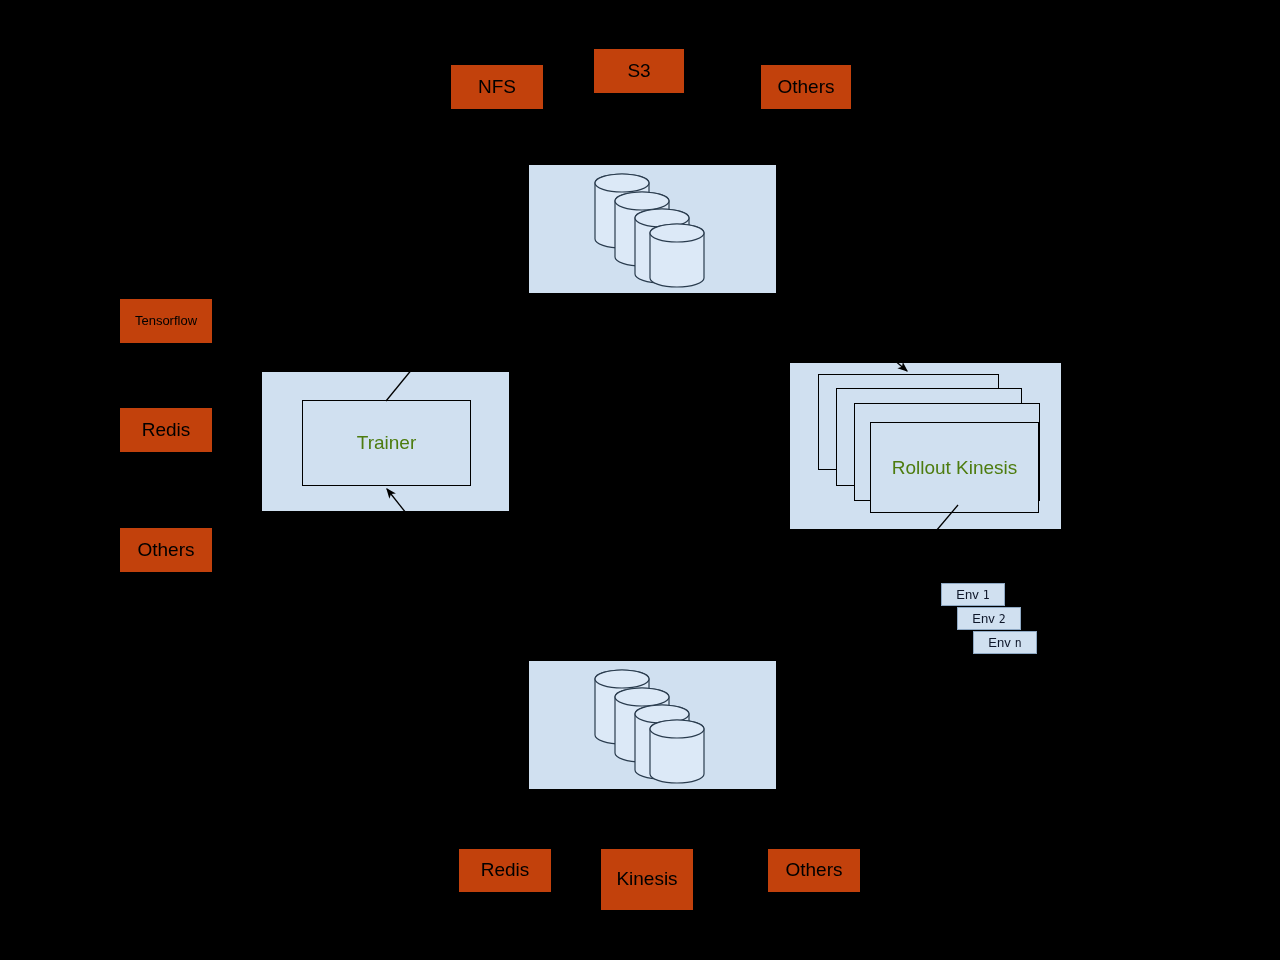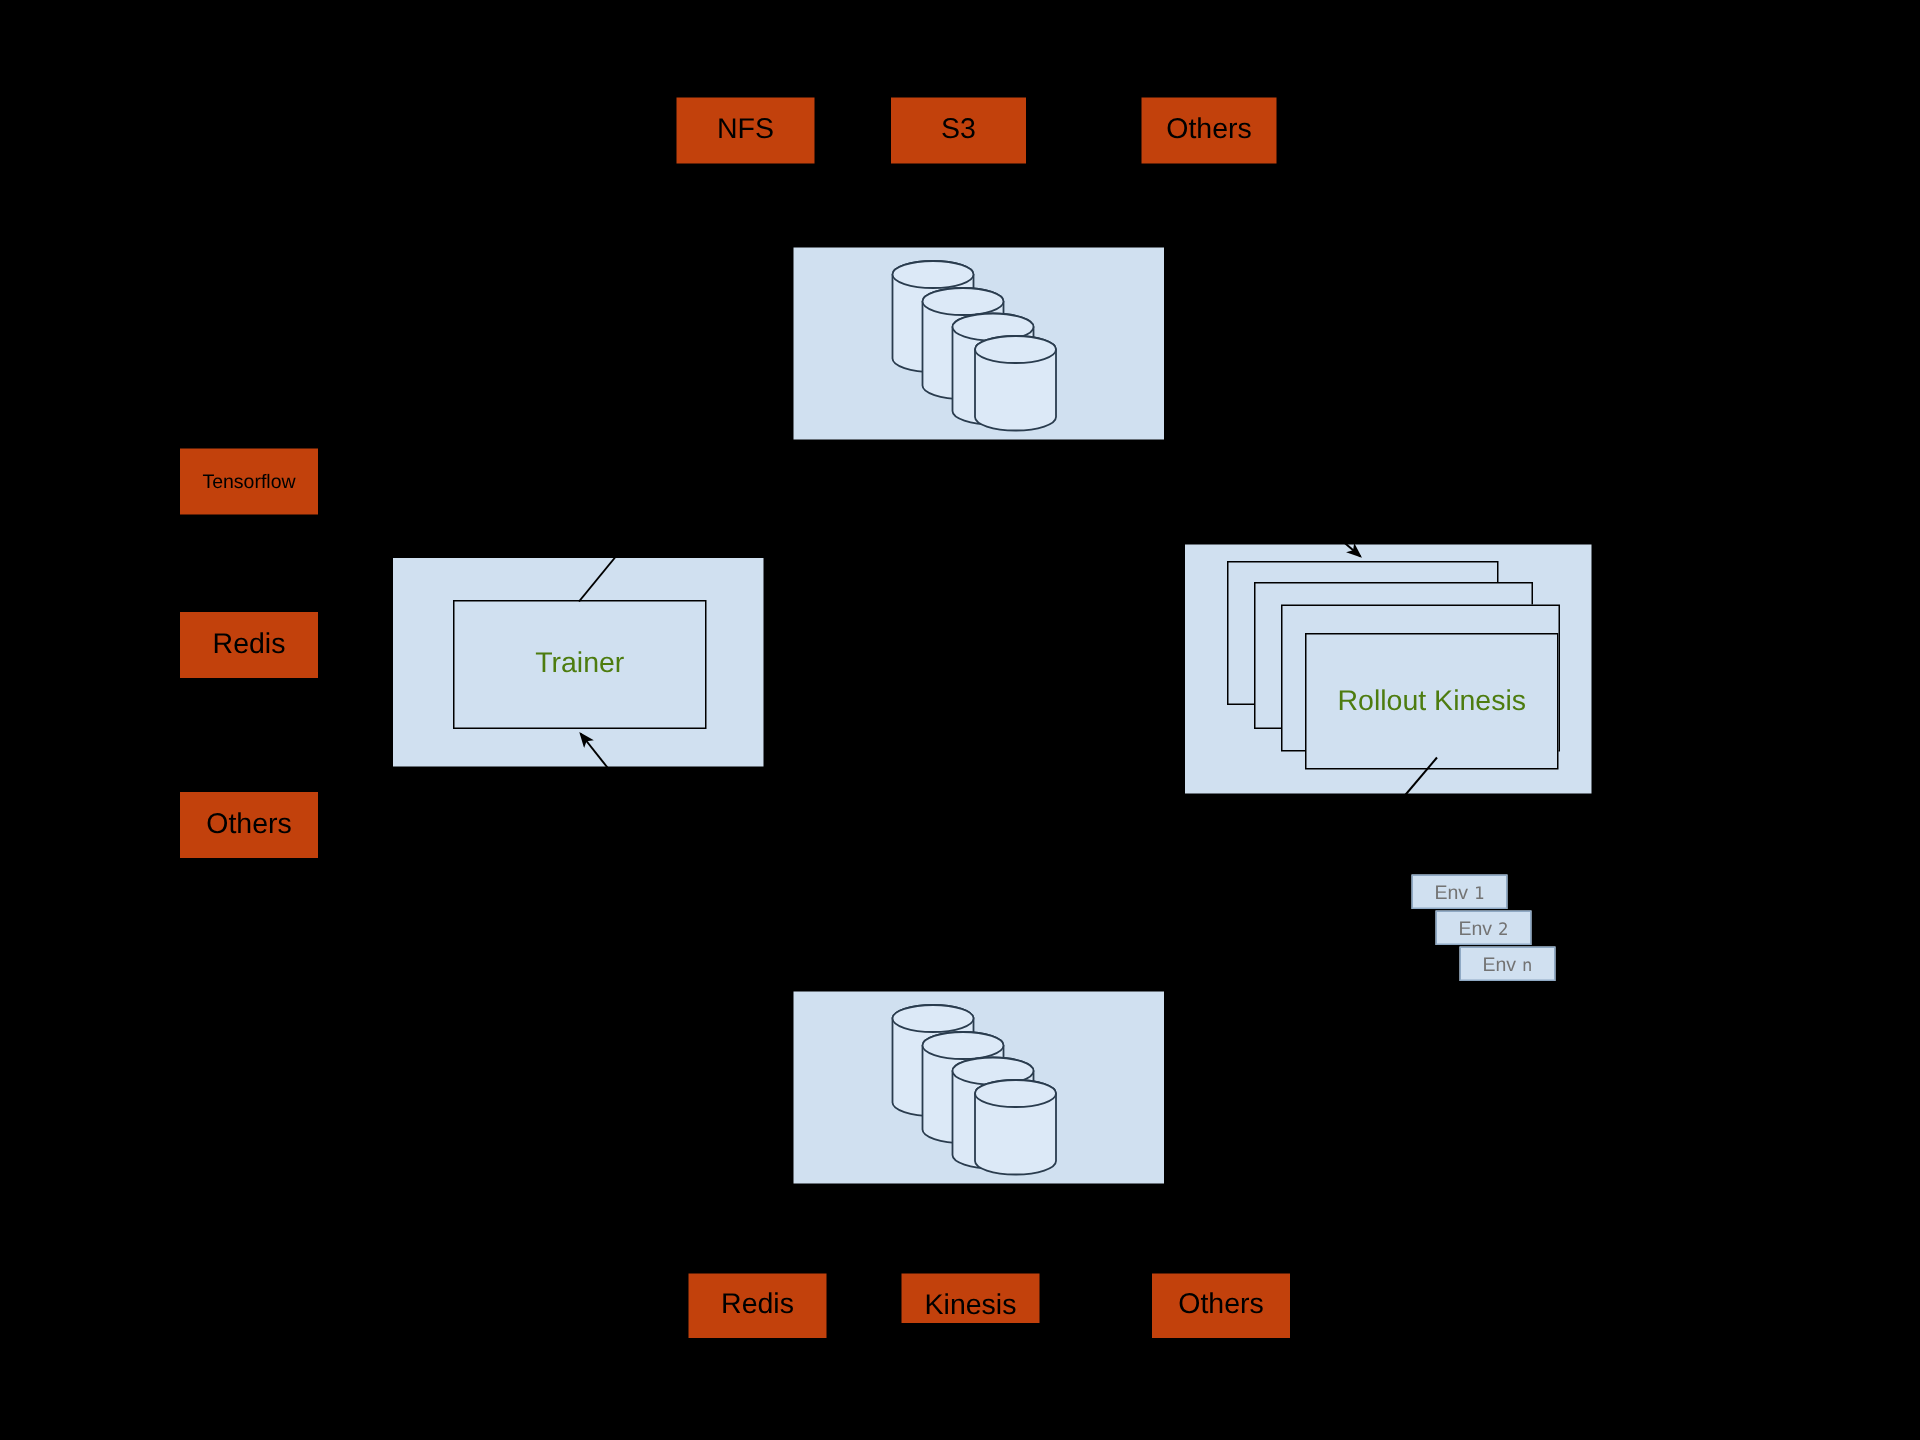--- a/index.html
+++ b/index.html
@@ -57,21 +57,21 @@
   
   .env {
     position: absolute;
     background: #d0e0f0;
     border: 0.9px solid #8fa9c4;
     box-sizing: border-box;
     display: flex;
     align-items: center;
     justify-content: center;
     font-size: 13px;
-    color: #737373;
+    color: #0f172a;
     white-space: nowrap;
   }
   .env .num {
     font-family: "DejaVu Sans Mono", monospace;
     font-size: 11.5px;
     margin-left: 4px;
   }
 
   svg.overlay {
     position: absolute;
@@ -83,21 +83,21 @@
   }
 </style>
 </head>
 <body>
 
 <div id="canvas">
 
   <div class="node plain t18" style="left:451px; top:65px; width:92px; height:44px;">
     <span>NFS</span>
   </div>
-  <div class="node plain t18" style="left:594px; top:65px; width:90px; height:44px;">
+  <div class="node plain t18" style="left:594px; top:49px; width:90px; height:44px;">
     <span>S3</span>
   </div>
   <div class="node plain t18" style="left:761px; top:65px; width:90px; height:44px;">
     <span>Others</span>
   </div>
 
   <div class="container" style="left:529px; top:165px; width:247px; height:128px;">
     <svg width="247" height="128" viewBox="0 0 247 128">
       <g fill="#dce9f7" stroke="#2a3c4e" stroke-width="1.2">
 
@@ -163,21 +163,21 @@
         <ellipse cx="133" cy="53" rx="27" ry="9"></ellipse>
         <path d="M121,68 a27,9 0 0 1 54,0 v45 a27,9 0 0 1 -54,0 z"></path>
         <ellipse cx="148" cy="68" rx="27" ry="9"></ellipse>
       </g>
     </svg>
   </div>
 
   <div class="node plain t18" style="left:459px; top:849px; width:92px; height:43px;">
     <span>Redis</span>
   </div>
-  <div class="node plain t18" style="left:601px; top:849px; width:92px; height:33px;align-items:flex-end;">
+  <div class="node plain t18" style="left:601px; top:849px; width:92px; height:61px;">
     <span>Kinesis</span>
   </div>
   <div class="node plain t18" style="left:768px; top:849px; width:92px; height:43px;">
     <span>Others</span>
   </div>
 
   <svg class="overlay">
     <defs>
       <marker id="ah" markerWidth="9" markerHeight="9" refX="7" refY="3.2" orient="auto" markerUnits="strokeWidth">
         <path d="M0,0 L8,3.2 L0,6.4 L2,3.2 z" fill="#000000"></path>

